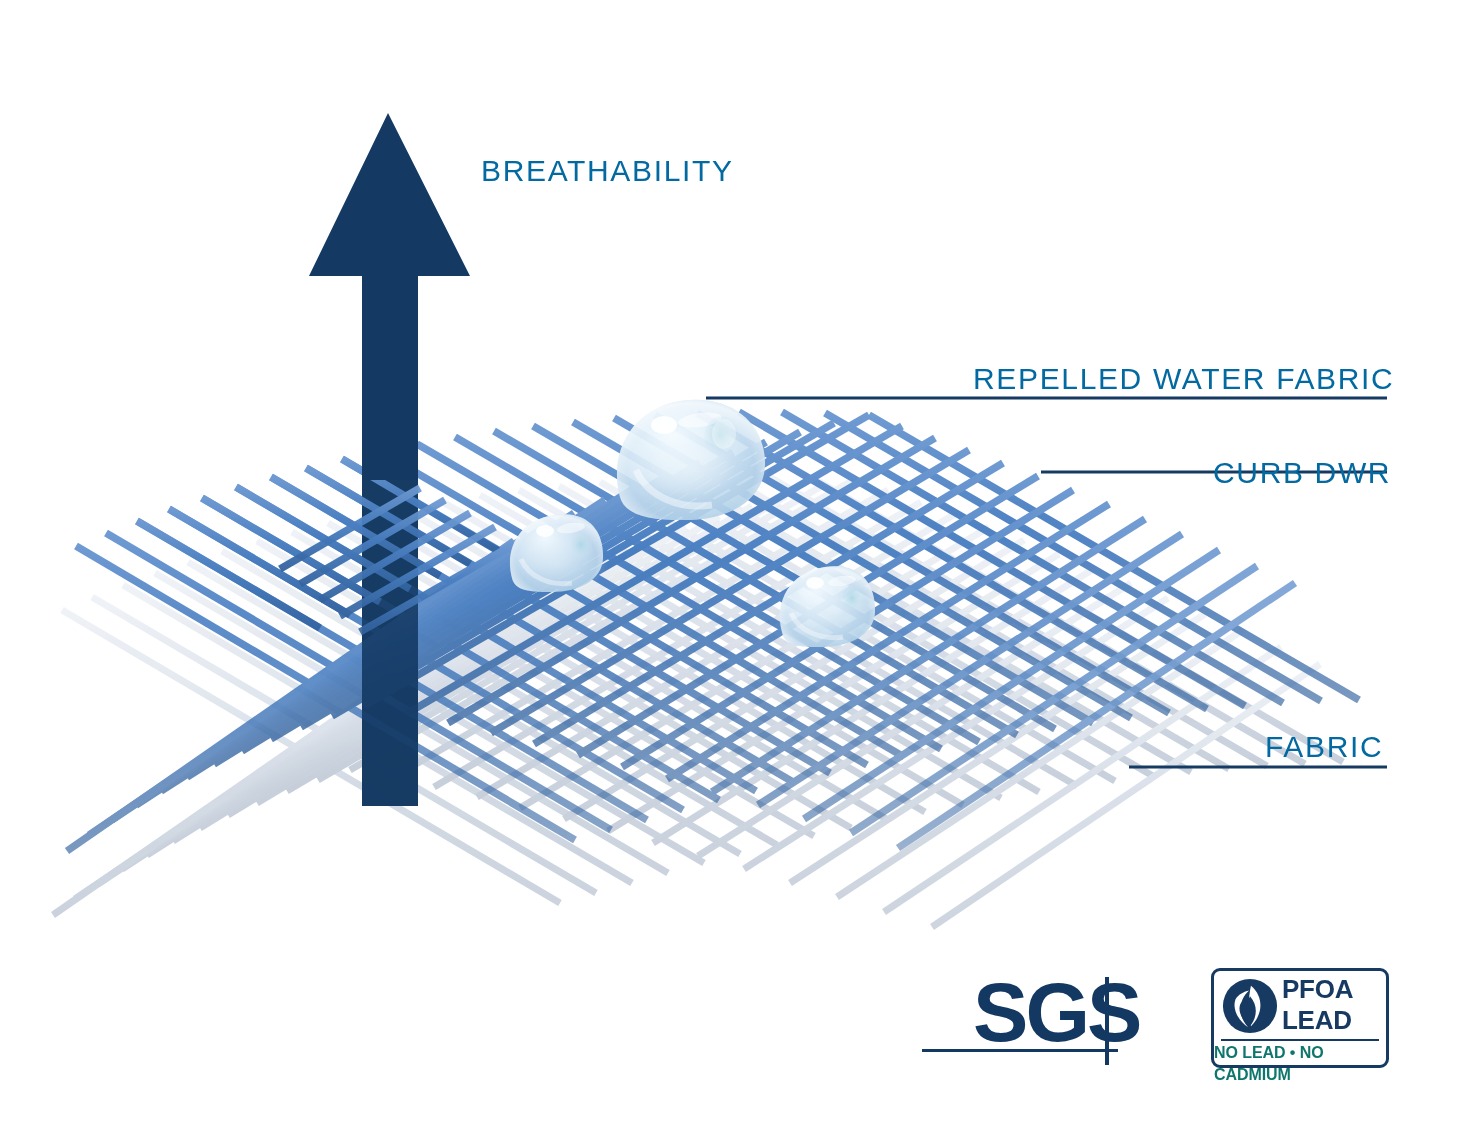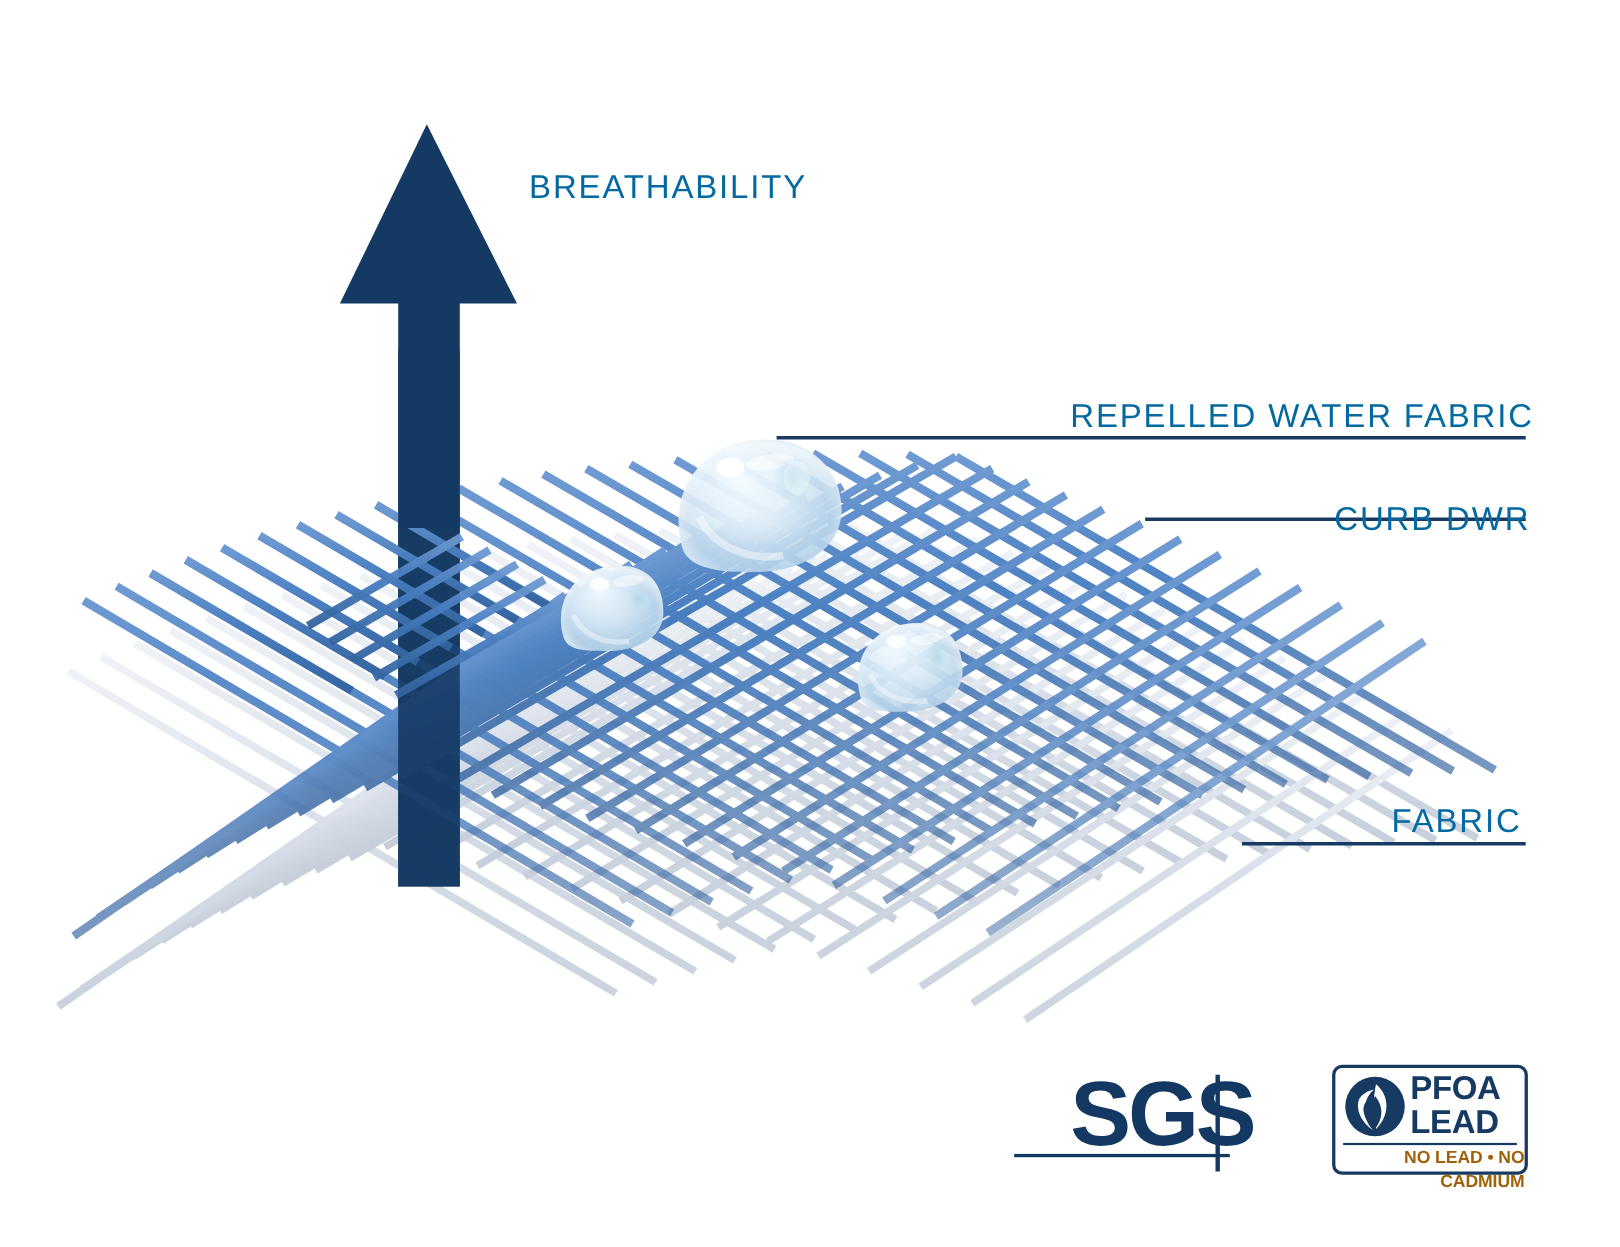--- a/index.html
+++ b/index.html
@@ -108,44 +108,44 @@
     top: 6px;
     width: 58px;
     height: 58px;
   }
   #pfoa-words {
     position: absolute;
     left: 68px;
     top: 3px;
     font-family: "Liberation Sans", sans-serif;
     font-weight: bold;
-    font-size: 30px;
+    font-size: 26px;
     line-height: 31px;
     color: #173a63;
     letter-spacing: -0.01em;
   }
   #pfoa-rule {
     position: absolute;
     left: 7px;
     top: 68px;
     width: 158px;
     height: 2px;
     background: #173a63;
   }
   #pfoa-sub {
     position: absolute;
     left: 0;
     top: 71px;
     width: 100%;
-    text-align: right;
+    text-align: left;
     font-family: "Liberation Sans", sans-serif;
     font-weight: bold;
     font-size: 16px;
     line-height: 22px;
-    color: #a16207;
+    color: #0f766e;
     letter-spacing: -0.005em;
   }
 </style>
 </head>
 <body>
 
 <div id="stage">
 
   <svg id="art" viewBox="0 0 1473 1134" xmlns="http://www.w3.org/2000/svg">
     <defs>

